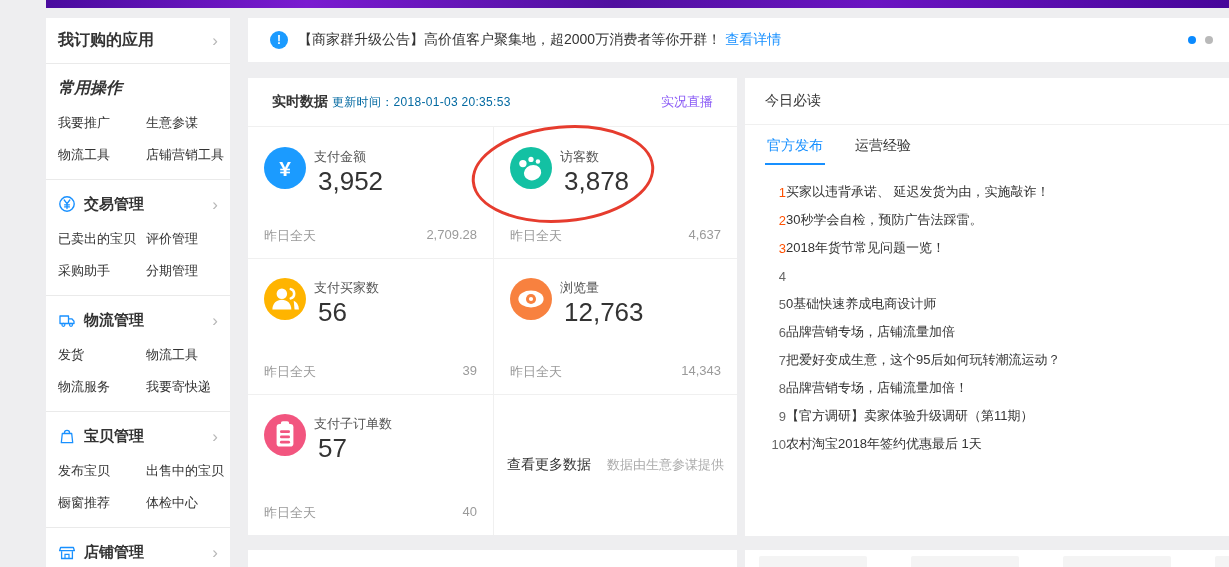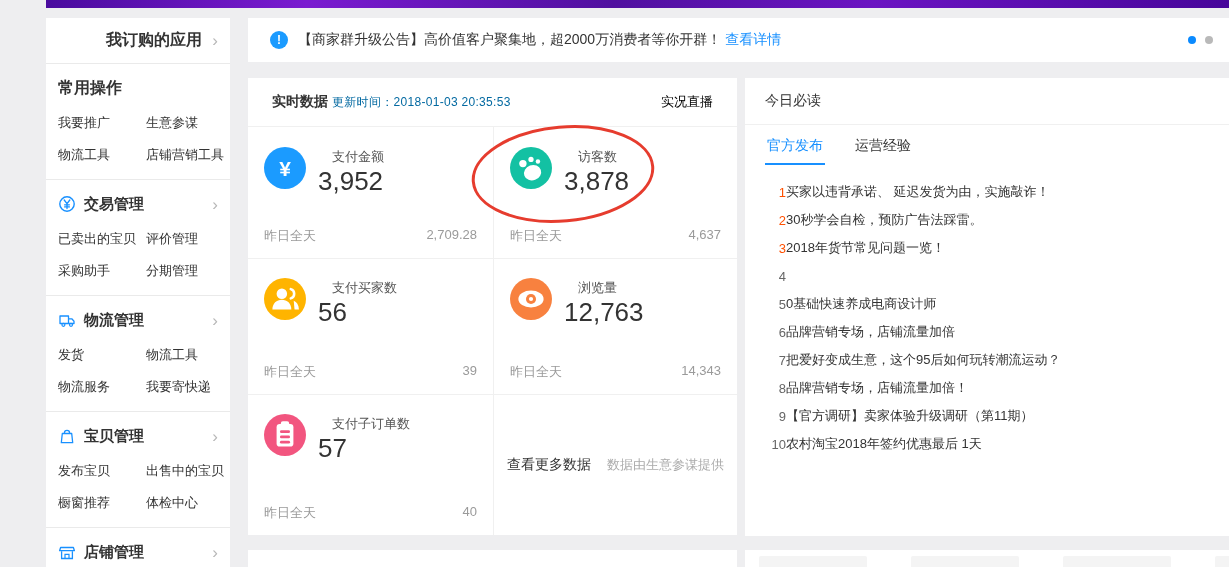--- a/index.html
+++ b/index.html
@@ -11,27 +11,27 @@
   a { text-decoration:none; color:inherit; cursor:pointer; }
 
   
   .topstrip { position:absolute; left:46px; top:0; right:0; height:8px;
     background:linear-gradient(90deg,#4a0b9e,#7a1bd0 22%,#50109f 48%,#6b14c2 70%,#47069a); }
 
   
   .sidebar { position:absolute; left:46px; top:18px; width:184px; height:549px;
     background:#fff; padding:0 12px; }
   .side-head { height:45px; display:flex; align-items:center; justify-content:space-between;
-    font-size:16px; font-weight:700; cursor:pointer;margin-left:48px; }
+    font-size:16px; font-weight:700; cursor:pointer; }
   .side-divider { height:1px; background:#eaeaea; margin:0 -12px; }
   .chev { color:#b8b8b8; font-size:17px; font-weight:400; line-height:1; }
   .side-sec { padding:13px 0 15px; }
   .sec-title { display:flex; align-items:center; justify-content:space-between; height:22px; }
   .sec-title .tleft { display:flex; align-items:center; gap:8px; font-size:15px; font-weight:700; }
-  .sec-title.plain .tleft { font-size:16px; }
+  .sec-title.plain .tleft { font-size:16px;font-style:italic; }
   .links { display:grid; grid-template-columns:88px auto; row-gap:14px; margin-top:15px;
     font-size:13px; }
   .links a { color:#333; white-space:nowrap; }
   .sicon { width:18px; height:18px; flex:none; }
 
   
   .announce { position:absolute; left:248px; top:18px; width:981px; height:44px; background:#fff;
     display:flex; align-items:center; padding:0 16px 0 22px; font-size:14px; }
   .info-ic { width:18px; height:18px; border-radius:50%; background:#1b9bff; color:#fff;
     font-weight:700; font-size:12px; display:flex; align-items:center; justify-content:center;
@@ -40,34 +40,34 @@
   .dots { margin-left:auto; display:flex; gap:9px; }
   .dot { width:8px; height:8px; border-radius:50%; background:#0a8aff; cursor:pointer; }
   .dot.inactive { background:#b9b9b9; }
 
   
   .rt { position:absolute; left:248px; top:78px; width:489px; height:457px; background:#fff; }
   .rt-head { height:49px; border-bottom:1px solid #f0f0f0; display:flex; align-items:center;
     padding:0 24px; }
   .rt-title { font-size:14px; font-weight:700; }
   .rt-upd { font-size:12px; color:#0369a1; margin-left:4px; letter-spacing:.3px; }
-  .rt-live { margin-left:auto; font-size:13px; color:#000000; }
+  .rt-live { margin-left:auto; font-size:13px; color:#8b5cf6; }
   .rt-grid { position:relative; height:408px; }
   .vline { position:absolute; left:245px; top:0; bottom:0; width:1px; background:#f0f0f0; }
   .hline1 { position:absolute; top:131px; left:0; right:0; height:1px; background:#f0f0f0; }
   .hline2 { position:absolute; top:267px; left:0; right:0; height:1px; background:#f0f0f0; }
   .cell { position:absolute; width:245px; cursor:pointer; }
   .r0 { top:0; height:131px; } .r1 { top:131px; height:136px; } .r2 { top:267px; height:141px; }
   .c0 { left:0; } .c1 { left:246px; width:243px; }
   .mic { width:42px; height:42px; border-radius:50%; position:absolute; left:16px; top:20px;
     display:flex; align-items:center; justify-content:center; color:#fff; }
   .mic.blue{background:#1b9bff;} .mic.green{background:#13c1a3;} .mic.amber{background:#ffb400;}
   .mic.orange{background:#f8813f;} .mic.pink{background:#f2557f;}
   .yen-glyph { font-size:21px; font-weight:700; line-height:1; }
-  .mlabel { position:absolute; left:84px; top:21px; font-size:13px; color:#555; }
+  .mlabel { position:absolute; left:66px; top:21px; font-size:13px; color:#555; }
   .mvalue { position:absolute; left:70px; top:39px; font-size:26px; color:#333; }
   .mfoot { position:absolute; left:16px; right:16px; bottom:13px; display:flex;
     justify-content:space-between; font-size:13px; color:#9a9a9a; }
   .more-cell { display:flex; align-items:center; justify-content:center;
     gap:16px; }
   .more-link { font-size:14px; color:#333; }
   .source-note { font-size:13px; color:#ababab; }
   .red-annot { position:absolute; left:0; top:0; pointer-events:none; }
 
   

